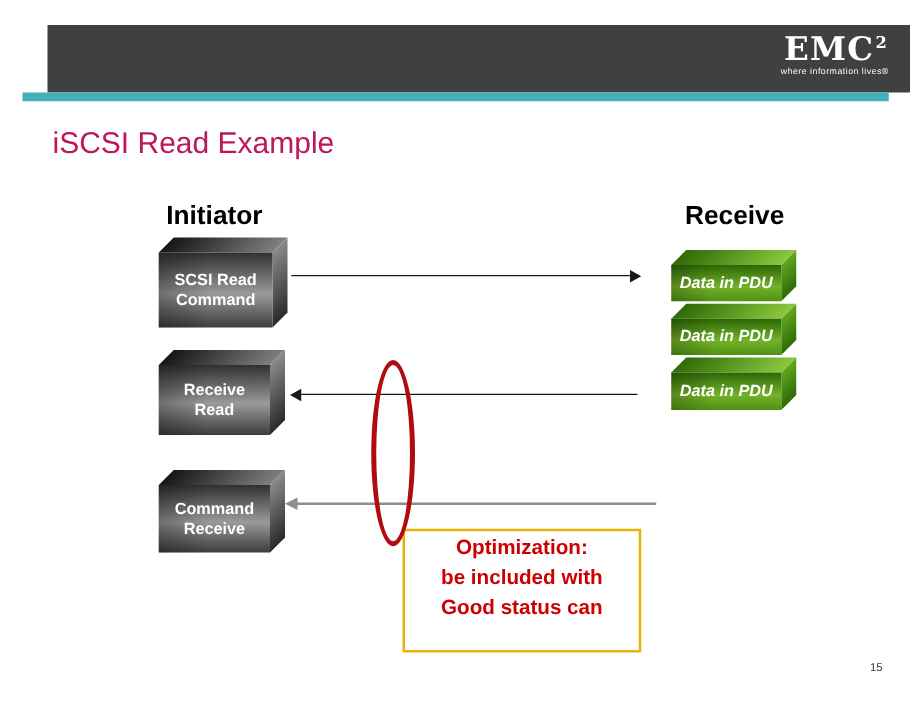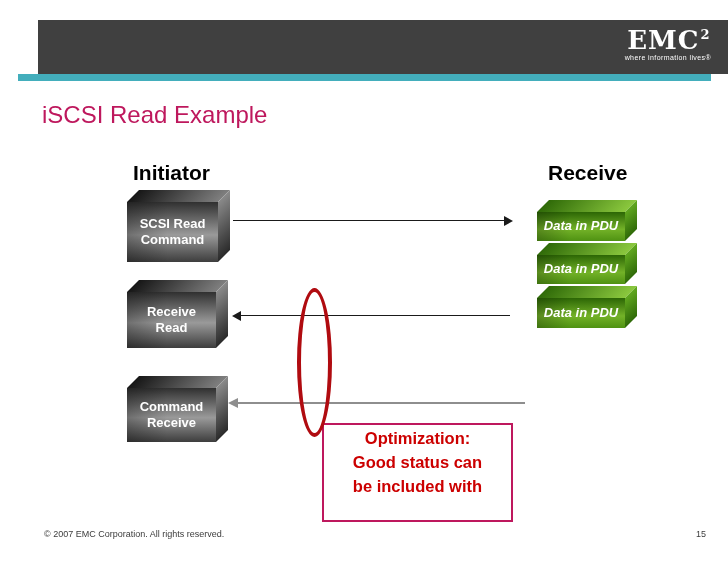--- a/index.html
+++ b/index.html
@@ -57,21 +57,21 @@
   .a1{left:233px;top:216px;width:280px;}
   .a2{left:232px;top:311px;width:278px;}
   .a3{left:228px;top:398px;width:297px;}
   .a3 .shaft{border-top:2px solid #8e8e8e;}
   .a3 .head{border-right:10px solid #8e8e8e;}
 
   
   .emph-ellipse{position:absolute;left:297px;top:288px;width:27px;height:141px;
                 border:4px solid #b00b10;border-radius:50%;z-index:5;}
   .note-box{position:absolute;left:322px;top:423px;width:191px;height:99px;box-sizing:border-box;
-            border:2px solid #be185d;background:#fff;color:#cc0000;font-weight:bold;
+            border:2px solid #eab308;background:#fff;color:#cc0000;font-weight:bold;
             font-size:16.5px;line-height:24px;text-align:center;padding-top:1px;z-index:4;}
 
   
   .copyright{position:absolute;left:44px;top:529px;font-size:9px;color:#3c3c3c;}
   .pagenum{position:absolute;left:696px;top:529px;font-size:9px;color:#3c3c3c;}
 </style>
 </head>
 <body>
 
 <div class="slide">
@@ -146,20 +146,19 @@
   </div>
   <div class="arrow arrow-left a3">
     <div class="shaft"></div>
     <div class="head"></div>
   </div>
 
   <div class="emph-ellipse"></div>
 
   <div class="note-box">
     <div>Optimization:</div>
+    <div>be included with</div>
     <div>Good status can</div>
-    <div>be included with</div>
   </div>
 
-  <div class="copyright">© 2007 EMC Corporation. All rights reserved.</div>
   <div class="pagenum">15</div>
 
 </div>
 
 </body></html>

